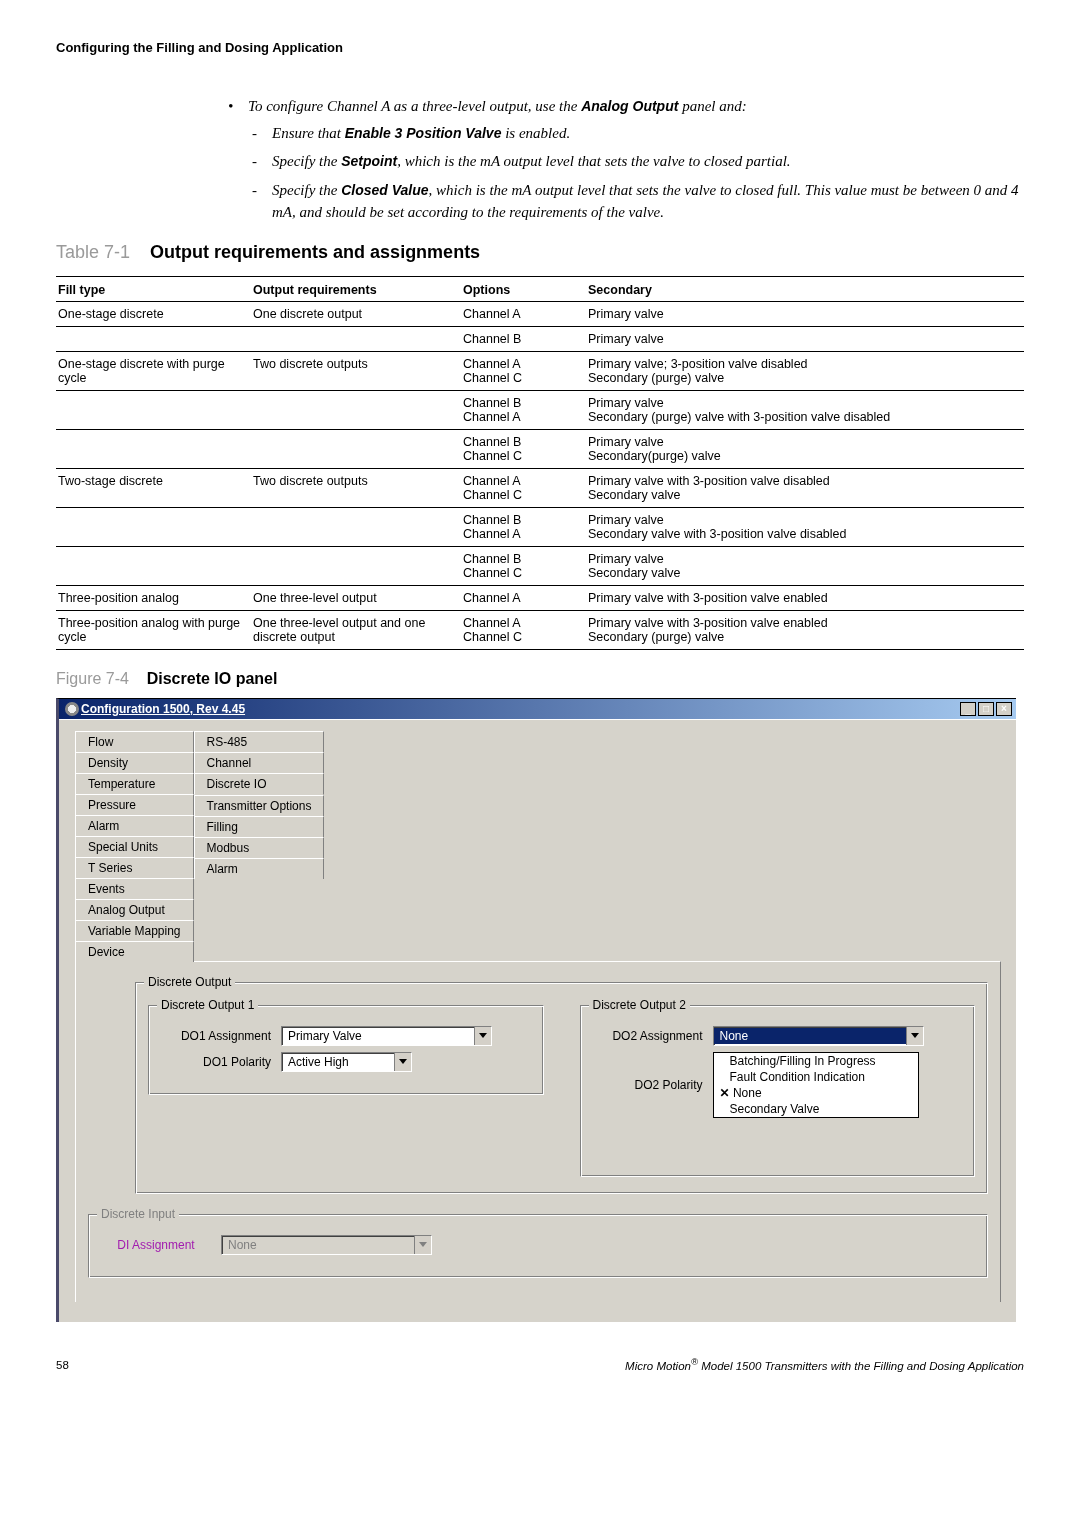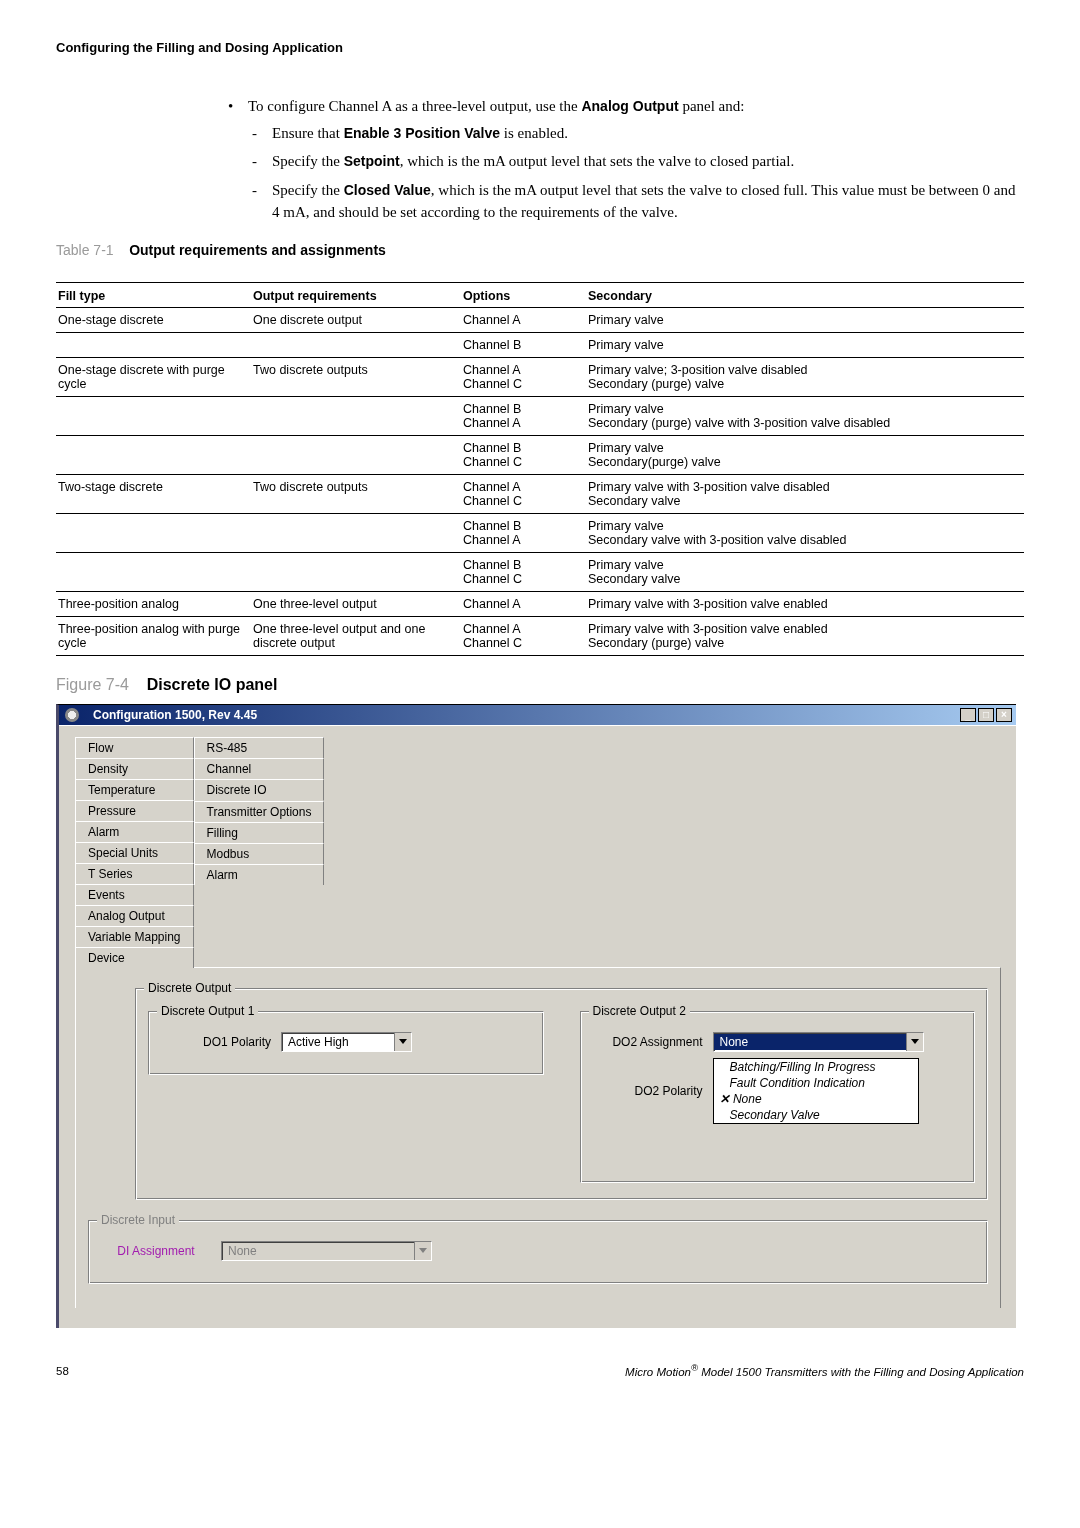--- a/index.html
+++ b/index.html
@@ -16,27 +16,27 @@
     font-size: 13px;
     margin-bottom: 40px;
   }
   .body-text {
     margin-left: 168px;
     font-family: "Times New Roman", Times, serif;
     font-size: 15px;
     line-height: 1.5;
   }
   ul.bullet-list { list-style: none; padding-left: 0; margin: 0 0 18px 0; }
-  ul.bullet-list > li { position: relative; padding-left: 24px; margin-bottom: 6px; }
+  ul.bullet-list > li { position: relative; padding-left: 24px; margin-bottom: 6px; font-style: italic; }
   ul.bullet-list > li::before { content: "•"; position: absolute; left: 4px; }
   ul.dash-list { list-style: none; padding-left: 0; margin: 4px 0 0 0; }
   ul.dash-list > li { position: relative; padding-left: 24px; margin-bottom: 6px; }
   ul.dash-list > li::before { content: "-"; position: absolute; left: 4px; }
   .bold { font-weight: bold; font-family: Arial, Helvetica, sans-serif; font-size: 14px; }
-  .table-caption { font-size: 14px; margin: 10px 0 24px 0; }
+  .table-caption { font-size: 18px; margin: 10px 0 13px 0; }
   .table-caption .lbl { color: #9a9a9a; font-family: Arial, Helvetica, sans-serif; }
   .table-caption .ttl { font-weight: bold; font-family: Arial, Helvetica, sans-serif; }
   table.req {
     width: 100%;
     border-collapse: collapse;
     font-family: Arial, Helvetica, sans-serif;
     font-size: 12.5px;
   }
   table.req th {
     text-align: left;
@@ -71,21 +71,21 @@
   }
   .titlebar {
     background: linear-gradient(to right, #0a246a, #a6caf0);
     color: #fff;
     font-weight: bold;
     padding: 3px 4px 3px 6px;
     display: flex;
     align-items: center;
     justify-content: space-between;
   }
-  .titlebar .left { display: flex; align-items: flex-start; gap: 14px; }
+  .titlebar .left { display: flex; align-items: flex-start; gap: 2px; text-decoration: underline; }
   .gear-icon {
     width: 14px; height: 14px; display: inline-block;
     background: radial-gradient(circle, #eee 40%, #888 42%);
     border-radius: 50%;
     position: relative;
   }
   .tb-buttons { display: flex; gap: 2px; }
   .tb-btn {
     width: 16px; height: 14px; background: #d4d0c8;
     border: 1px solid #000; box-sizing: border-box;
@@ -182,21 +182,20 @@
   }
   .combo.disabled .cbtn::after { border-top-color: #808080; }
   .combo.disabled .cval { color: #808080; }
   .dropdown-list {
     position: absolute;
     background: #fff;
     border: 1px solid #000;
     font-size: 12px;
     z-index: 5;
     width: 204px;
-    font-style: italic;
   }
   .dropdown-list .itm { padding: 1px 6px; white-space: nowrap; }
   .field-label.disabled { color: #a21caf; text-align: center; }
   .footer {
     display: flex;
     justify-content: space-between;
     align-items: flex-end;
     font-size: 11.5px;
     margin-top: 34px;
   }
@@ -342,20 +341,27 @@
           </div>
       </div>
       <div class="tabpanel">
         <div class="groupbox" style="position:relative;margin-left:47px;">
           <span class="legend">Discrete Output</span>
           <div class="columns">
             <div class="col">
               <div class="groupbox">
                 <span class="legend">Discrete Output 1</span>
                 <div class="field-row">
+                  <span class="field-label">DO1 Assignment</span>
+                  <span class="combo">
+                    <span class="cval" style="min-width:180px">Primary Valve</span>
+                    <span class="cbtn"></span>
+                  </span>
+                </div>
+                <div class="field-row">
                   <span class="field-label">DO1 Polarity</span>
                   <span class="combo">
                     <span class="cval" style="min-width:100px">Active High</span>
                     <span class="cbtn"></span>
                   </span>
                 </div>
               </div>
             </div>
             <div class="col" style="position:relative;">
               <div class="groupbox" style="position:relative;">

